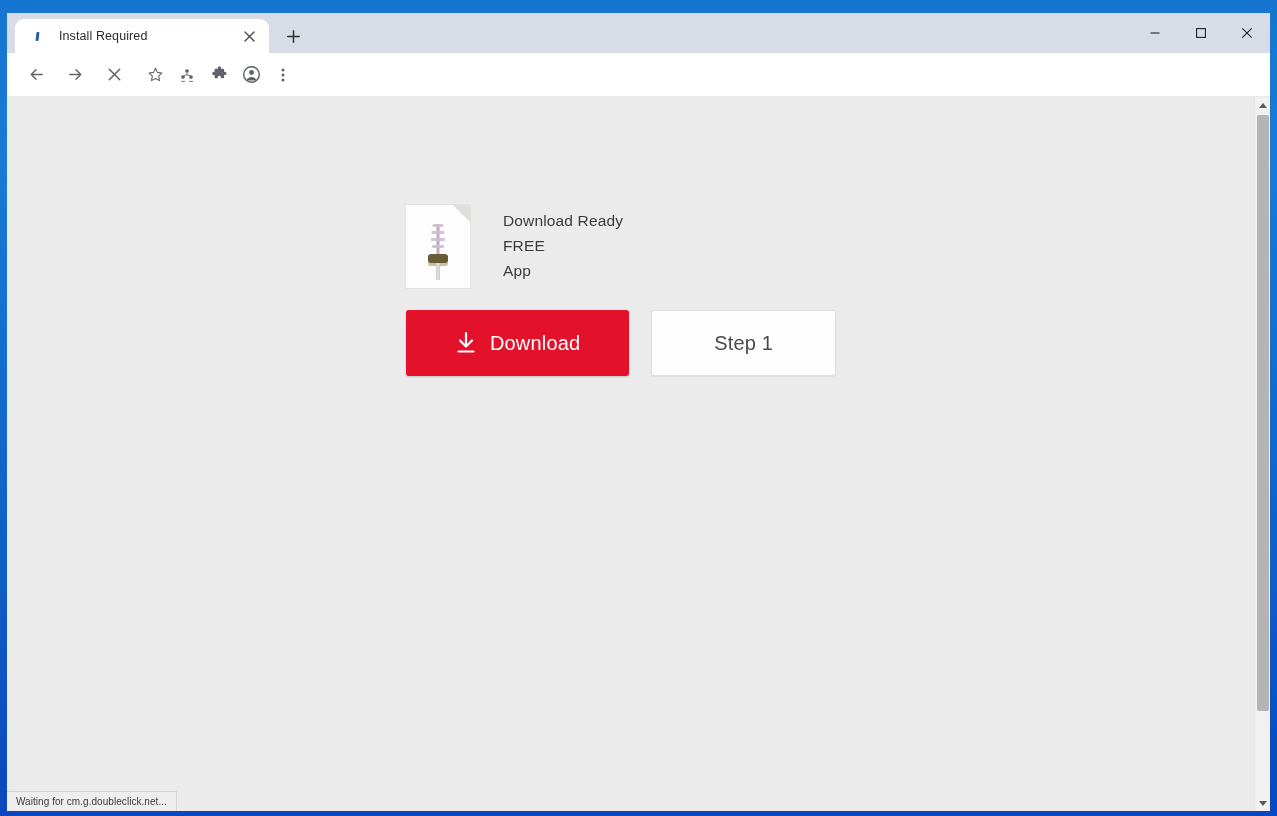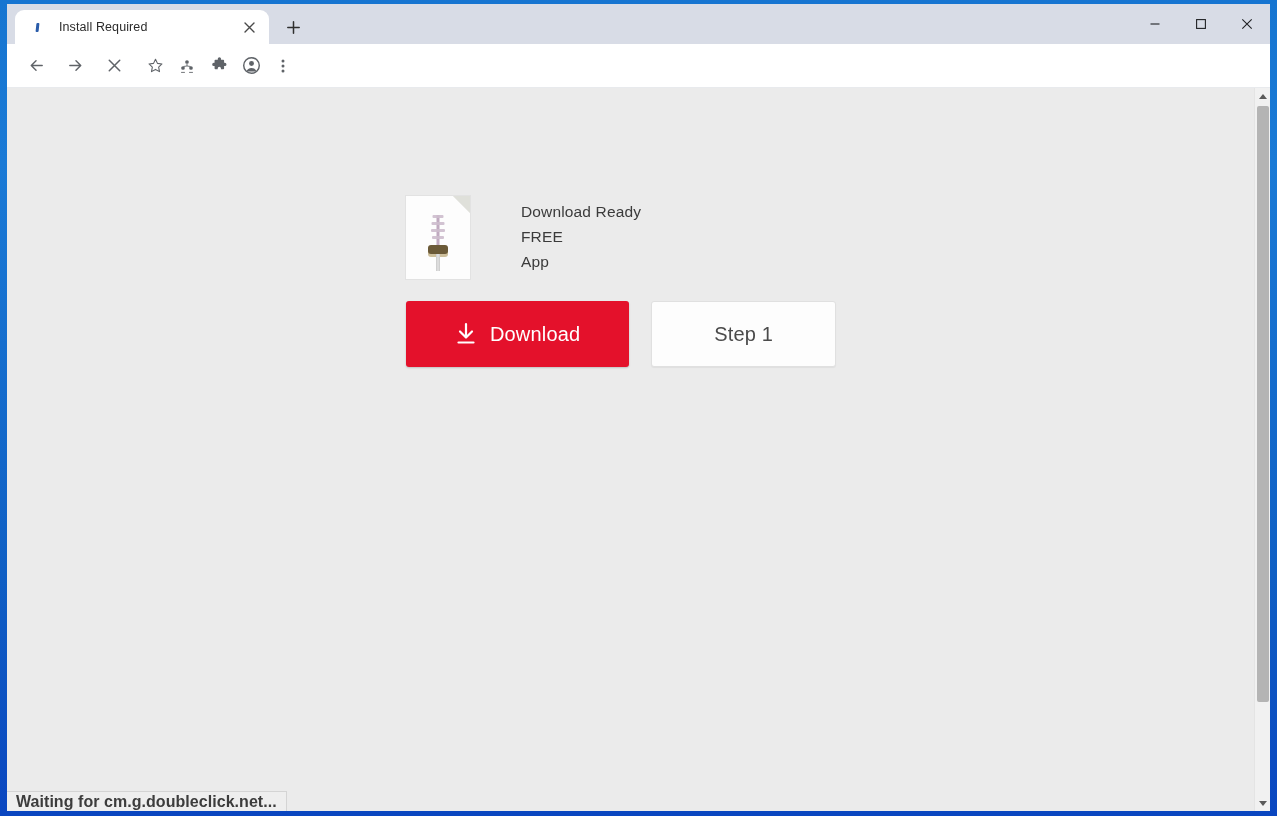--- a/index.html
+++ b/index.html
@@ -10,21 +10,21 @@
     overflow: hidden;
     font-family: "Liberation Sans", sans-serif;
     background: #0a6ed1;
   }
 
   
   #os-window {
     position: absolute;
     inset: 0;
     background: linear-gradient(180deg, #1675d1 0%, #1a7ad6 20%, #0f5fc4 70%, #0a46c0 100%);
-    padding: 4px 7px 5px 7px;
+    padding: 13px 7px 5px 7px;
   }
 
   
   #browser {
     position: relative;
     width: 100%;
     height: 100%;
     background: #d8dce6;
     display: flex;
     flex-direction: column;
@@ -249,21 +249,21 @@
   }
   #file-glyph .trunk {
     position: absolute; left: 50%; transform: translateX(-50%);
     top: 41px; width: 4px; height: 17px;
     background: #dcdcdc;
     border-left: 1px solid #cfcfcf;
     border-right: 1px solid #cfcfcf;
   }
 
   #promo-text {
-    margin-left: 51px;
+    margin-left: 33px;
     padding-top: 3px;
   }
   #promo-text .line {
     font-size: 15.5px;
     color: #3b3b3b;
     line-height: 25px;
     letter-spacing: .15px;
     white-space: nowrap;
   }
 
@@ -361,25 +361,24 @@
     max-width: 430px;
     background: #eeeeee;
     border-top: 1px solid #d4d4d4;
     border-right: 1px solid #d4d4d4;
     display: flex;
     align-items: center;
     padding: 0 9px;
     z-index: 5;
   }
   #status-text {
-    font-size: 16px;
+    font-size: 10px;
     color: #3c3c3c;
     white-space: nowrap;
     letter-spacing: .05px;
-    font-weight: bold;
   }
 </style>
 </head>
 <body>
 
 <div id="os-window">
   <div id="browser">
 
     <div id="tabstrip">
 

